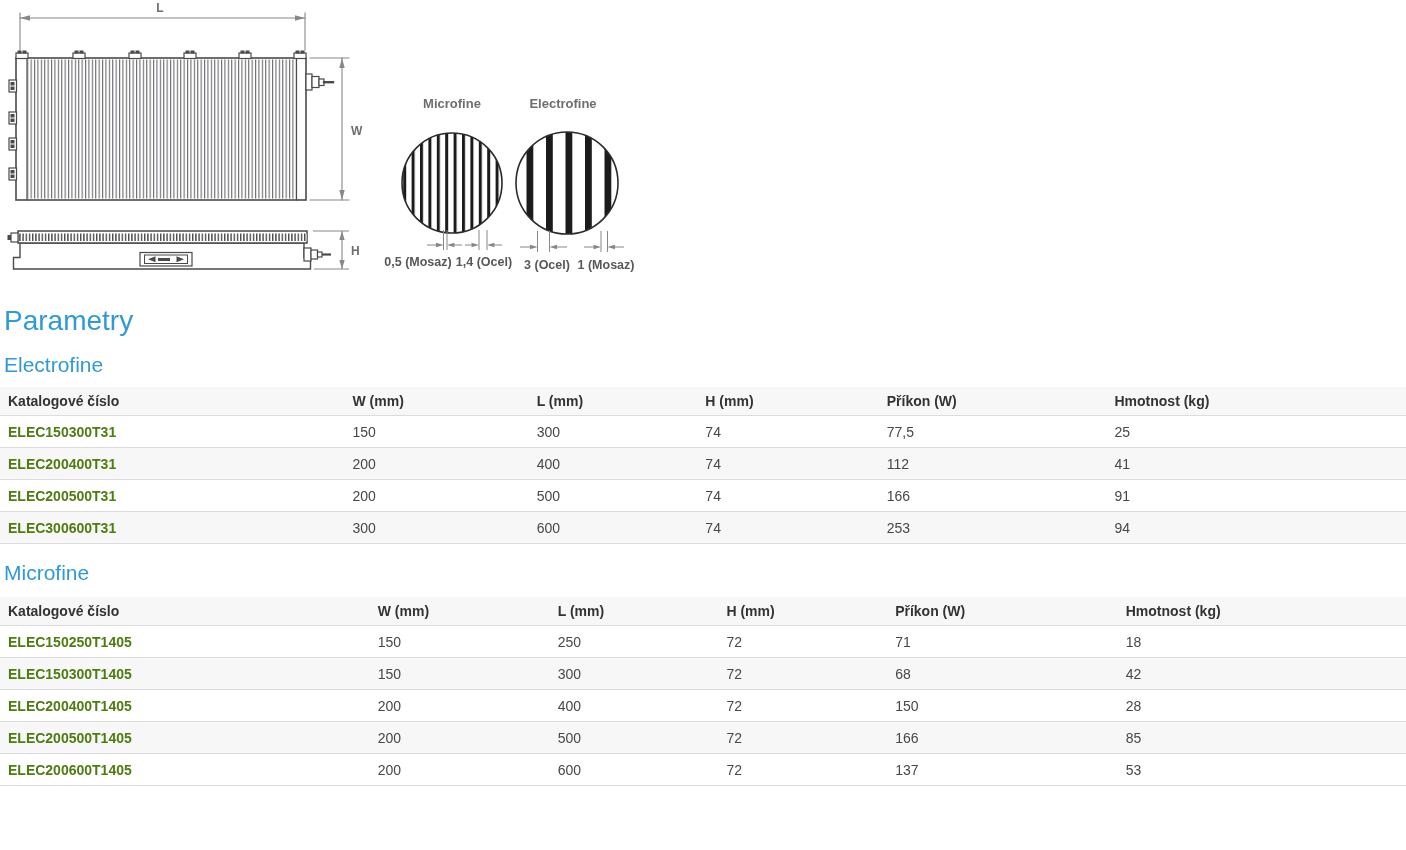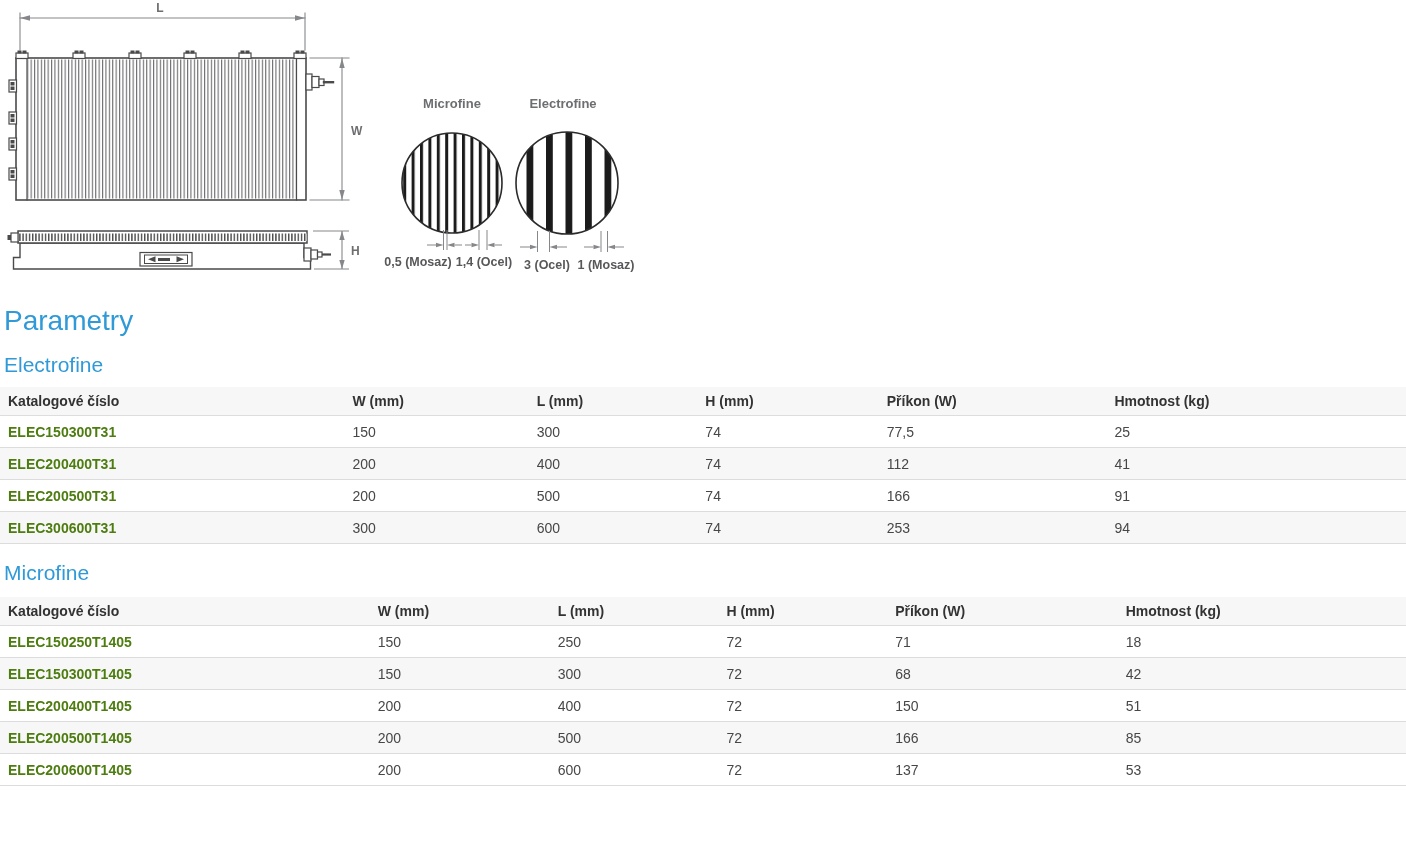--- a/index.html
+++ b/index.html
@@ -312,21 +312,21 @@
         <td>72</td>
         <td>68</td>
         <td>42</td>
       </tr>
       <tr>
         <td class="cat">ELEC200400T1405</td>
         <td>200</td>
         <td>400</td>
         <td>72</td>
         <td>150</td>
-        <td>51</td>
+        <td>28</td>
       </tr>
       <tr>
         <td class="cat">ELEC200500T1405</td>
         <td>200</td>
         <td>500</td>
         <td>72</td>
         <td>166</td>
         <td>85</td>
       </tr>
       <tr>

